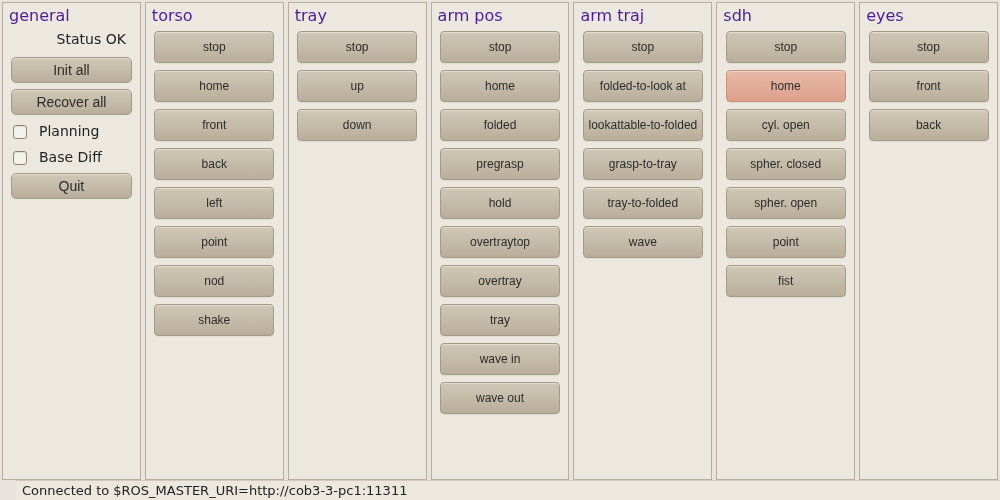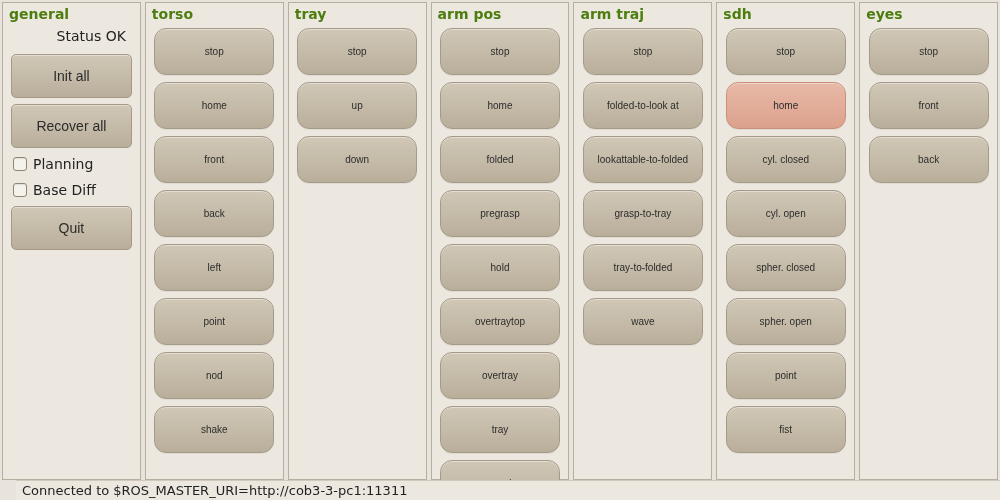--- a/index.html
+++ b/index.html
@@ -22,75 +22,74 @@
   }
   .panel {
     flex: 1 1 0;
     border: 1px solid #b7aea0;
     background: #ece8e0;
     display: flex;
     flex-direction: column;
     padding-bottom: 4px;
   }
   .panel-header {
-    font-size: 14px;
-    color: #4d7c0f;
+    font-size: 16px;
+    color: #4c1d95;
     padding: 3px 6px 6px 6px;
     background: transparent;
-    font-weight: bold;
   }
   .panel-body {
     display: flex;
     flex-direction: column;
     align-items: center;
     gap: 7px;
     padding: 0 8px;
   }
   .btn {
     width: 120px;
-    height: 47px;
+    height: 32px;
     border: 1px solid #a49a87;
-    border-radius: 12px;
+    border-radius: 4px;
     background: linear-gradient(to bottom, #d1c7b6 0%, #c5bba9 50%, #b9ae9a 100%);
     color: #2c2c2c;
-    font-size: 10px;
+    font-size: 12px;
     cursor: pointer;
     box-shadow: inset 0 1px 0 rgba(255,255,255,0.4), 0 1px 0 rgba(0,0,0,0.05);
     overflow: hidden;
     text-overflow: clip;
     white-space: nowrap;
   }
   .btn.highlight {
     background: linear-gradient(to bottom, #e7b9a7 0%, #e2ad99 50%, #dca18d 100%);
     border-color: #c98f78;
   }
   
   .panel.general .panel-body { align-items: stretch; gap: 6px; padding: 0 8px; }
   .status-line {
     text-align: right;
     padding: 0 6px 4px 0;
     font-size: 14px;
     color: #222;
   }
   .gen-btn {
     width: 100%;
-    height: 44px;
+    height: 26px;
     border: 1px solid #a49a87;
     border-radius: 5px;
     background: linear-gradient(to bottom, #d1c7b6 0%, #c5bba9 50%, #b9ae9a 100%);
     color: #2c2c2c;
     font-size: 14px;
     cursor: pointer;
     box-shadow: inset 0 1px 0 rgba(255,255,255,0.4);
     text-align: center;
   }
   .checkbox-row {
     display: flex;
-    align-items: center;
-    gap: 6px;
+    align-items: flex-end;
+    gap: 12px;
     padding: 2px 2px;
     cursor: pointer;
     user-select: none;
   }
   .checkbox-box {
     width: 14px;
     height: 14px;
     border: 1px solid #8e8574;
     border-radius: 3px;
     background: #f5f2ec;
@@ -178,21 +177,20 @@
         <button class="btn">grasp-to-tray</button>
         <button class="btn">tray-to-folded</button>
         <button class="btn">wave</button>
       </div>
   </div>
   <div class="panel">
     <div class="panel-header">sdh</div>
     <div class="panel-body">
         <button class="btn">stop</button>
         <button class="btn highlight">home</button>
-        <button class="btn">cyl. closed</button>
         <button class="btn">cyl. open</button>
         <button class="btn">spher. closed</button>
         <button class="btn">spher. open</button>
         <button class="btn">point</button>
         <button class="btn">fist</button>
       </div>
   </div>
   <div class="panel">
     <div class="panel-header">eyes</div>
     <div class="panel-body">

